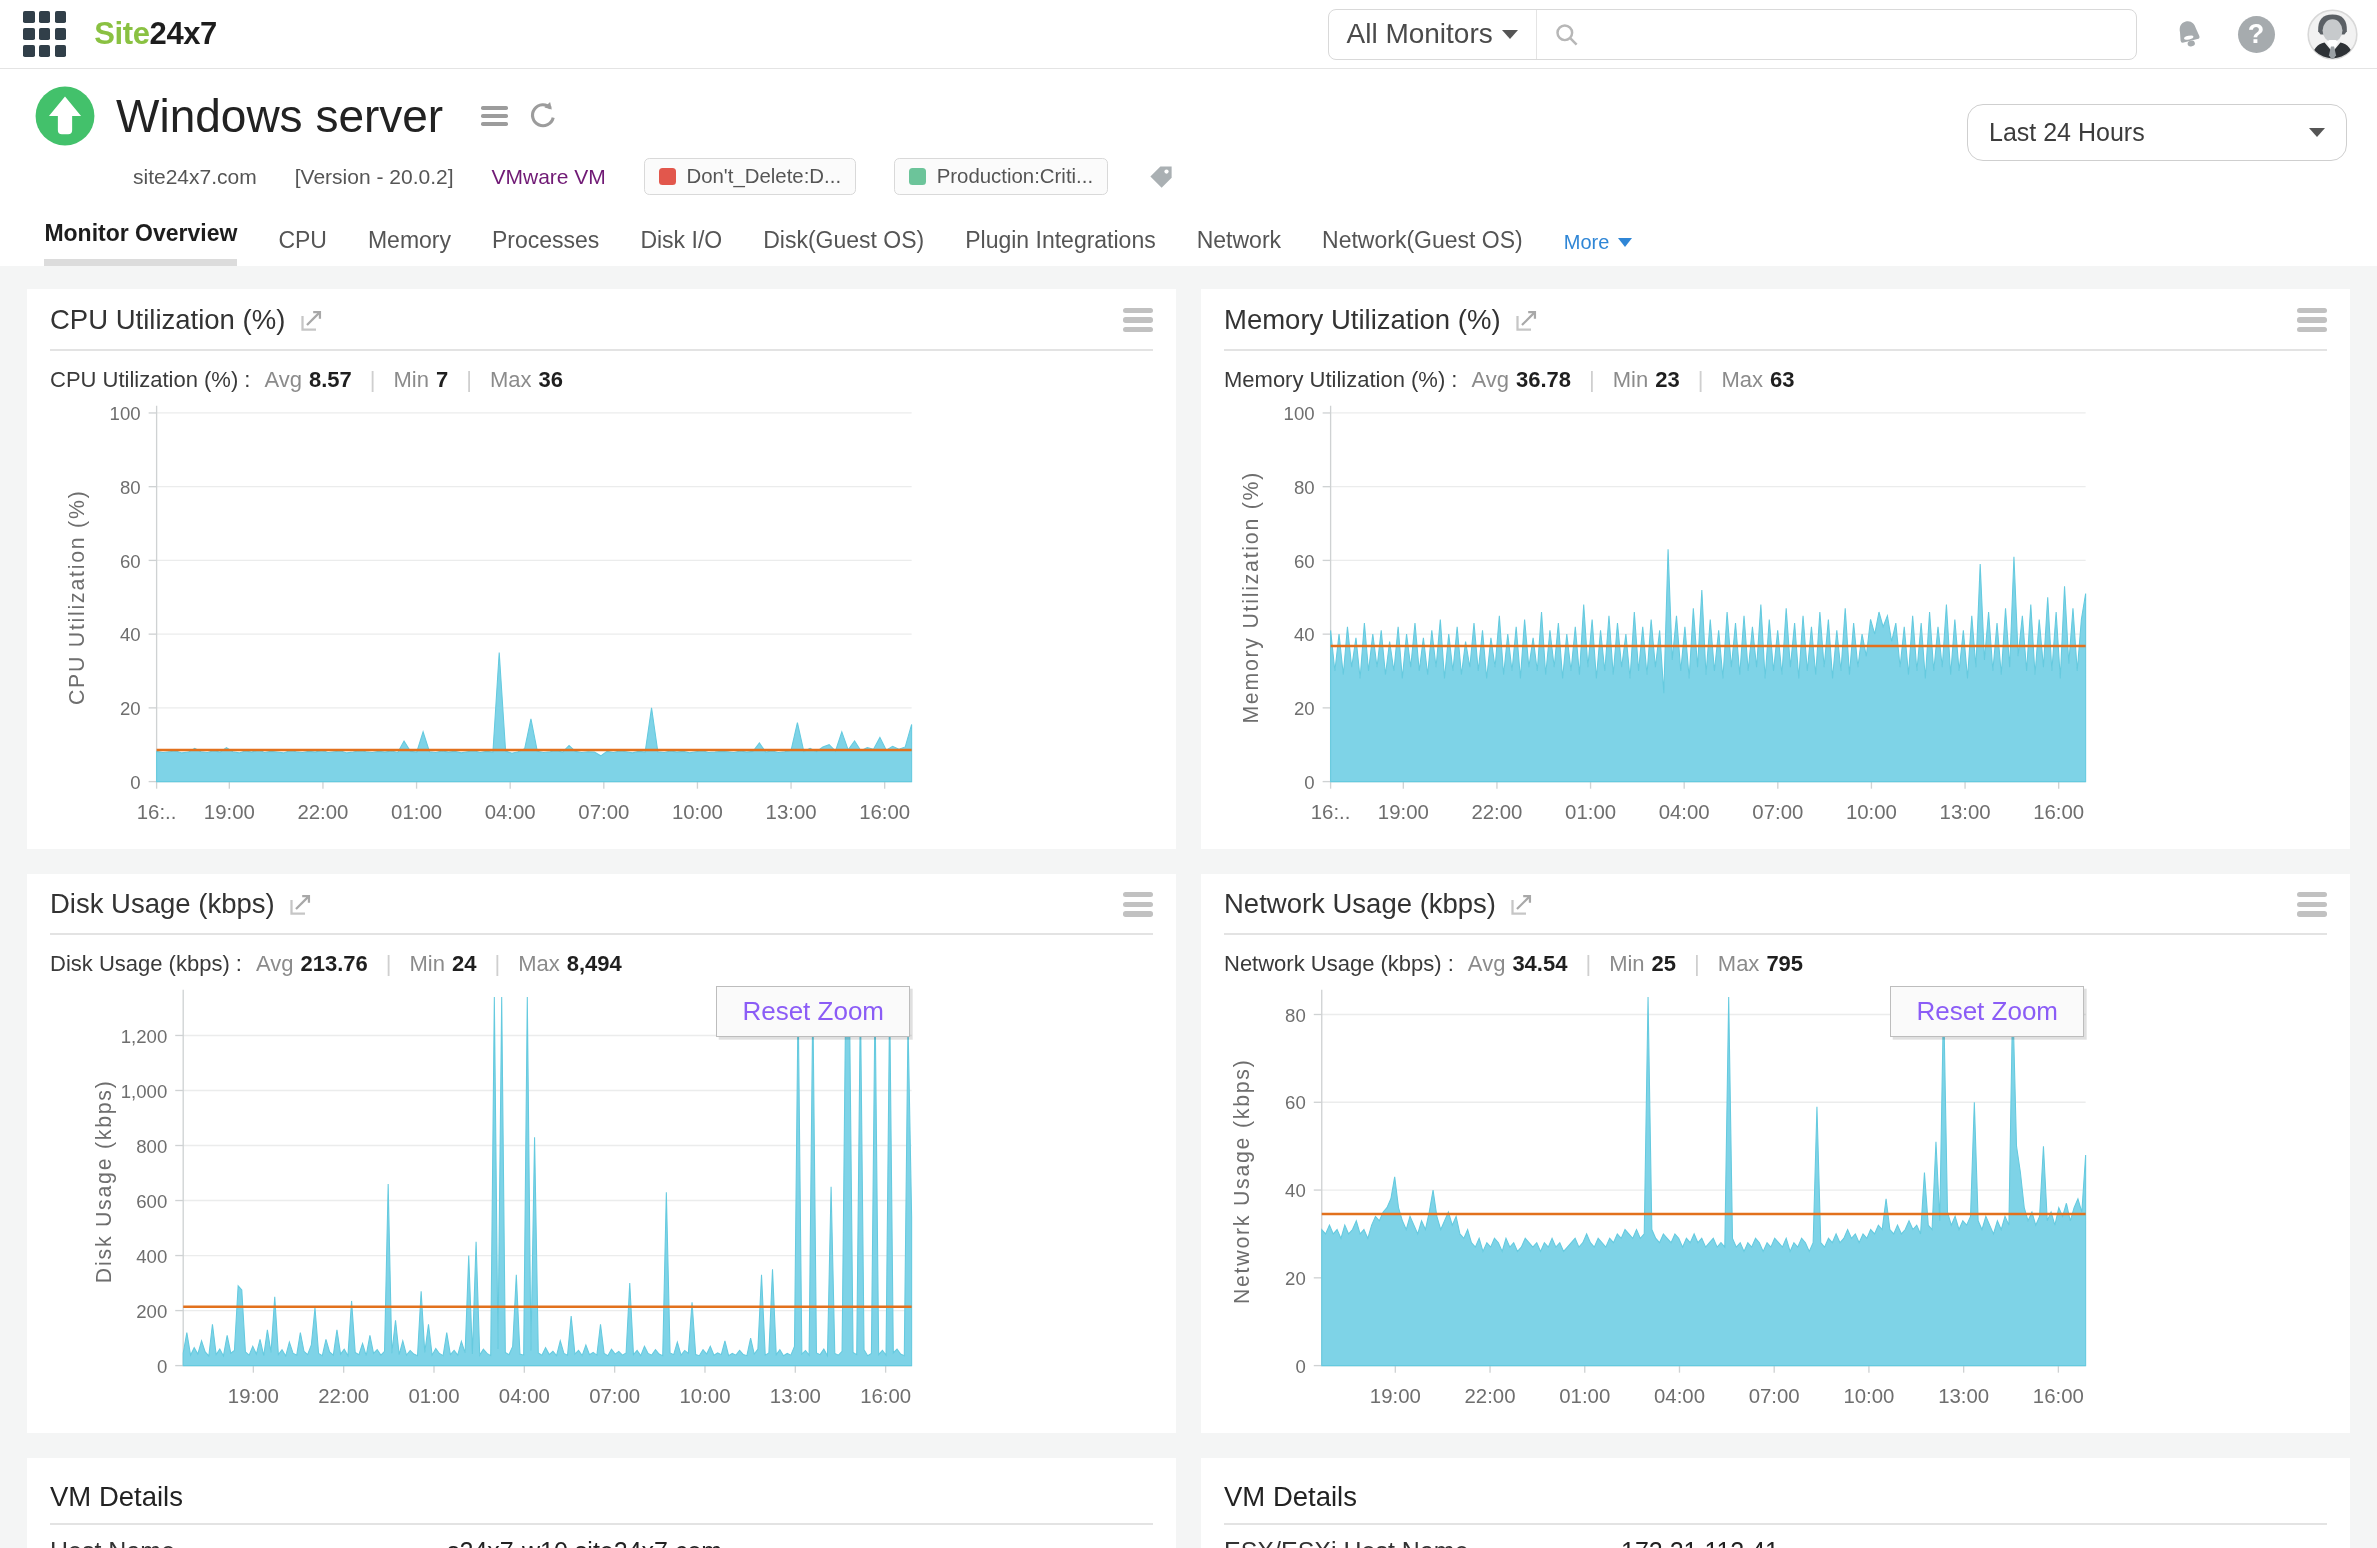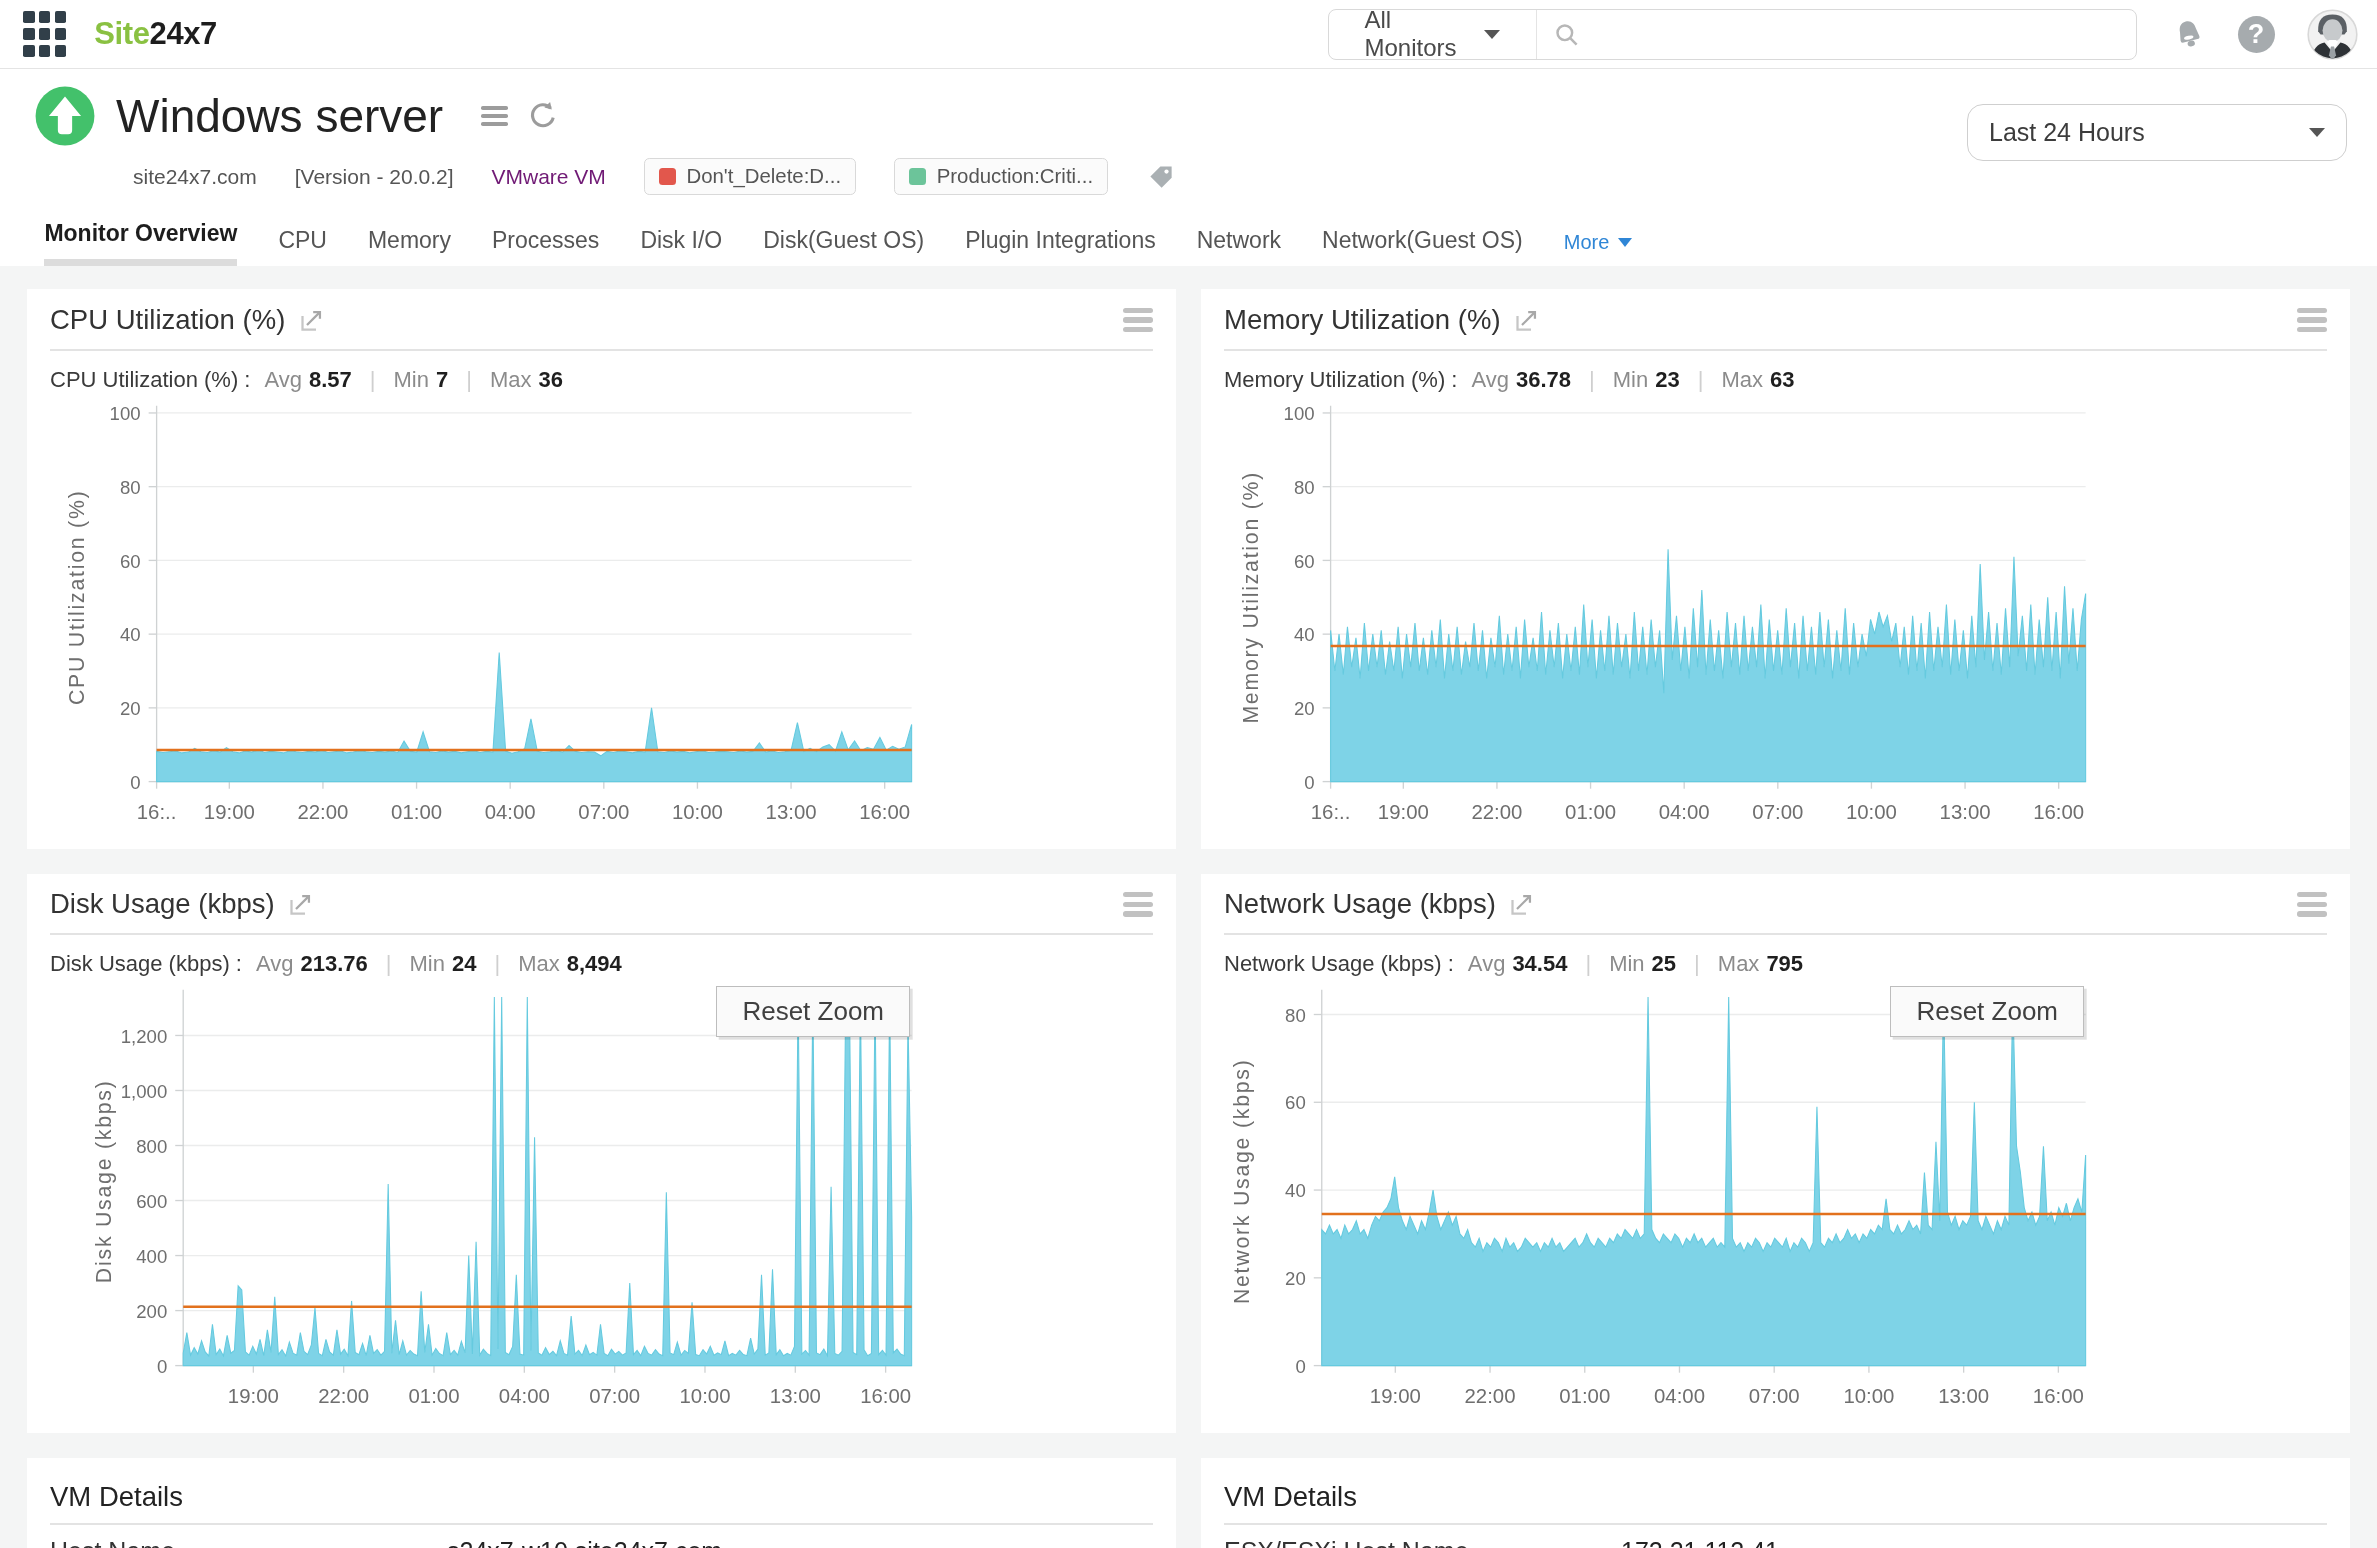--- a/index.html
+++ b/index.html
@@ -7,21 +7,21 @@
   body { font-family:"Liberation Sans", sans-serif; }
   .page { position:relative; width:2377px; height:1549px; overflow:hidden; background:#f4f5f5; }
 
   
   .topbar { display:flex; align-items:center; height:69px; background:#fff; border-bottom:0.9px solid #e4e4e4; padding:0 19.5px 0 23px; }
   .grid-icon { display:grid; grid-template-columns:repeat(3,11.5px); grid-gap:4.4px; margin-right:28px; cursor:pointer; }
   .grid-icon i { width:11.5px; height:12.4px; background:#313f49; border-radius:1.8px; }
   .logo { font-size:31px; font-weight:800; letter-spacing:-0.4px; cursor:pointer; }
   .logo .g { color:#8ac142; } .logo .k { color:#1d1d1d; }
   .search-container { width:809px; height:51px; border:0.9px solid #d9d9d9; border-radius:8px; background:#fff; display:flex; align-items:center; margin-left:auto; overflow:hidden; }
-  .scope { display:flex; align-items:center; justify-content:space-between; width:208px; height:100%; padding:0 36px; border-right:0.9px solid #e4e4e4; font-size:24px; color:#4a4a4a; cursor:pointer; }
+  .scope { display:flex; align-items:center; justify-content:space-between; width:208px; height:100%; padding:0 18px; border-right:0.9px solid #e4e4e4; font-size:28px; color:#4a4a4a; cursor:pointer; }
   .caret { width:0; height:0; border-left:8px solid transparent; border-right:8px solid transparent; border-top:9.8px solid #555; }
   .searchbox { display:flex; align-items:center; flex:1; padding:0 16px; gap:10.6px; }
   .searchbox input { border:none; outline:none; font-size:24px; color:#555; width:100%; font-family:"Liberation Sans", sans-serif; background:transparent; }
   .searchbox input::placeholder { color:#b3b3b3; }
   .top-icons { display:flex; align-items:center; gap:32px; margin-left:35px; }
   .help-circle { width:37px; height:37px; border-radius:50%; background:#a6abae; color:#fff; font-size:27px; font-weight:700; display:flex; align-items:center; justify-content:center; cursor:pointer; }
 
   
   .masthead { position:relative; background:#fff; padding:14px 32px 0 32px; }
   .title-row { display:flex; align-items:center; gap:18px; }
@@ -46,21 +46,21 @@
   .expand-icon { margin-left:12.4px; cursor:pointer; }
   .panel-menu { margin-left:auto; cursor:pointer; }
   .panel-menu i { display:block; width:30px; height:5.3px; background:#c1c1c1; border-radius:2.7px; margin:4.4px 0; }
   .card-divider { height:1.8px; background:#e3e3e3; margin-top:12.4px; }
   .stats-row { display:flex; align-items:center; margin:16px 0 3.5px 0; font-size:22px; color:#3a3a3a; }
   .stats-row .lbl { color:#8b8b8b; margin-right:7px; }
   .stats-row .val { color:#1f1f1f; font-weight:700; }
   .stats-row .pipe { color:#cfcfcf; margin:0 18px; font-weight:400; }
   .stats-row .prefix { margin-right:14px; }
   .chart-wrap { position:relative; width:869px; height:436px; margin-top:3.5px; }
-  .reset-zoom { position:absolute; top:5.3px; right:9px; font-family:"Liberation Sans", sans-serif; font-size:26px; color:#404040; background:#fafafa; border:0.9px solid #bdbdbd; padding:9px 25px; box-shadow:2.7px 2.7px 0 rgba(0,0,0,0.12); cursor:pointer; }
+  .reset-zoom { position:absolute; top:5.3px; right:9px; font-family:"Liberation Sans", sans-serif; font-size:26px; color:#8b5cf6; background:#fafafa; border:0.9px solid #bdbdbd; padding:9px 25px; box-shadow:2.7px 2.7px 0 rgba(0,0,0,0.12); cursor:pointer; }
 
   
   .vm-card { padding:16px 23px 27px 23px; min-height:231px; }
   .vm-title { font-size:27.5px; font-weight:400; color:#222; padding-top:7px; }
   .vm-divider { height:1.8px; background:#e3e3e3; margin-top:10.6px; }
   .vm-row { display:flex; margin-top:12.4px; font-size:25px; }
   .vm-row .k { width:397px; color:#333; }
   .vm-row .v { color:#222; }
 </style>
 </head>

